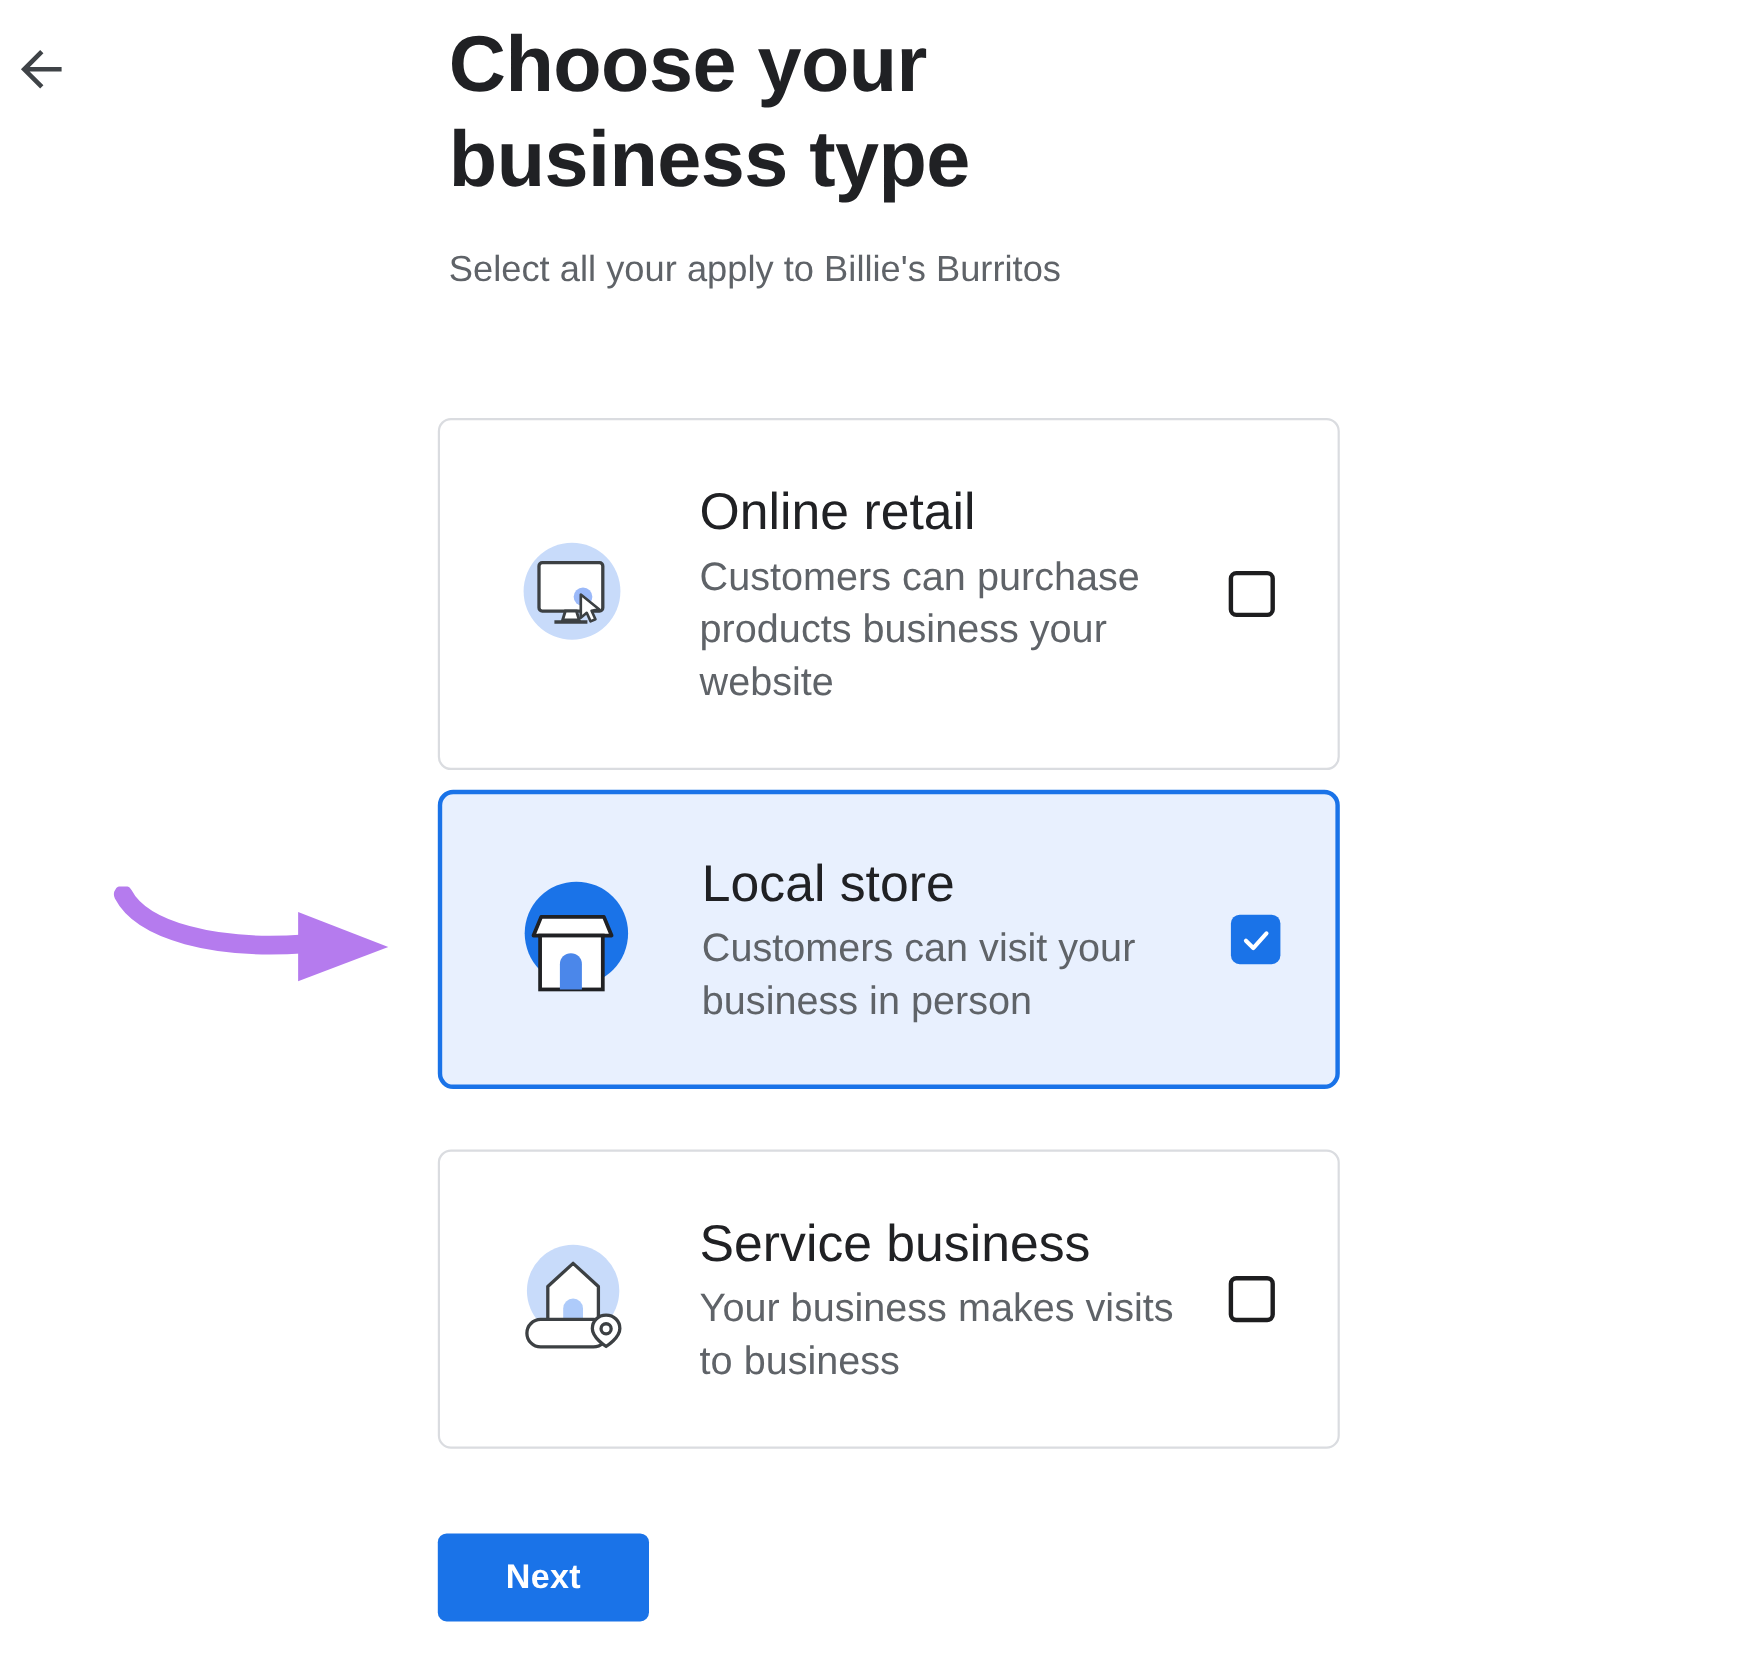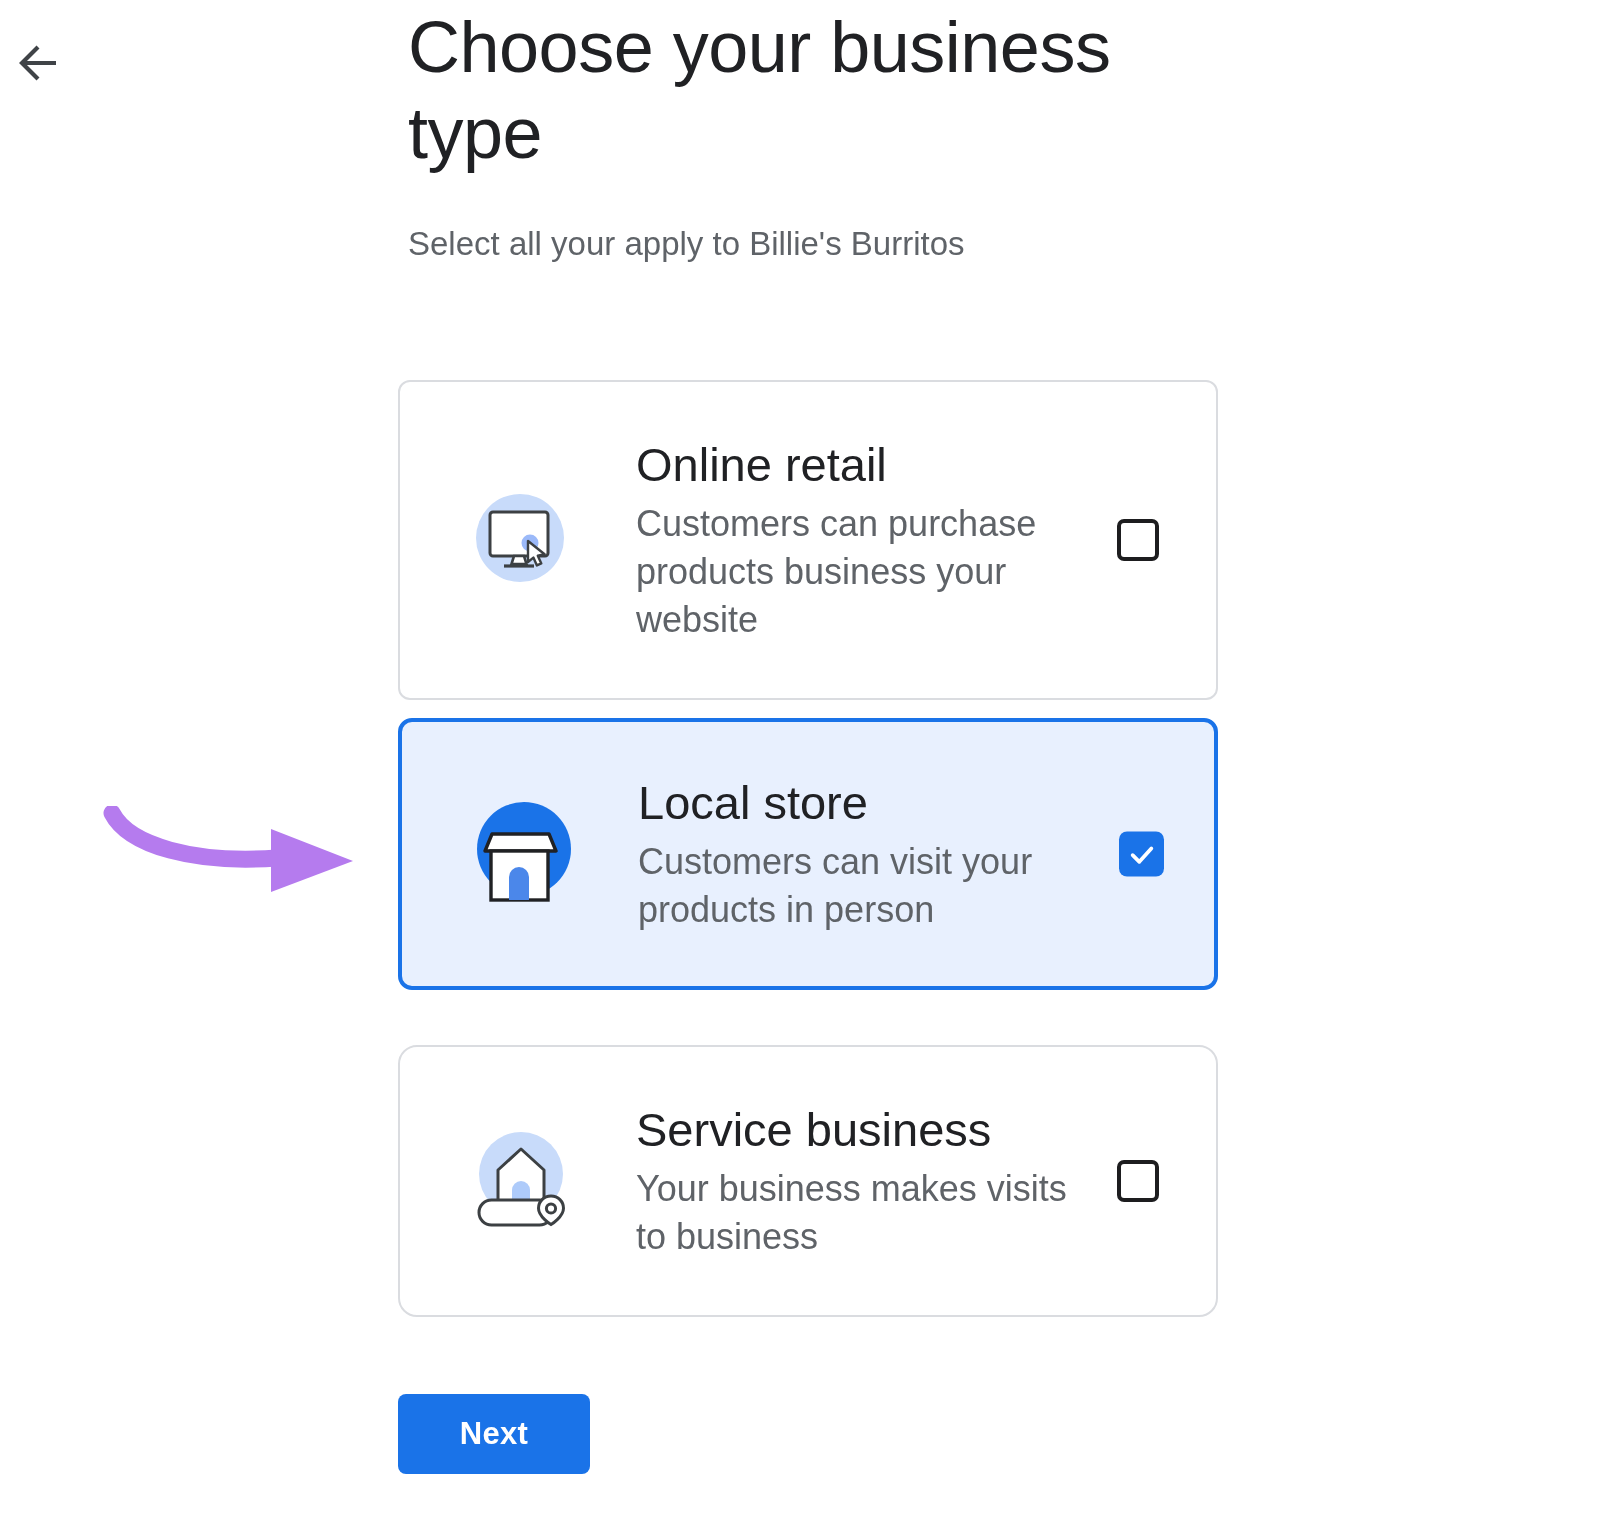--- a/index.html
+++ b/index.html
@@ -5,35 +5,35 @@
   html,body{margin:0;padding:0;background:#ffffff;}
   .page{
     position:relative;width:1600px;height:1520px;background:#ffffff;overflow:hidden;
     font-family:"Liberation Sans","DejaVu Sans",sans-serif;
   }
   
   .back-btn{position:absolute;left:12px;top:38px;width:52px;height:52px;cursor:pointer;
     display:flex;align-items:center;justify-content:center;background:transparent;border:none;}
   
   .page-title{
-    position:absolute;left:408px;top:4px;width:720px;margin:0;
-    font-size:72px;line-height:86px;font-weight:400;color:#202124;letter-spacing:-0.5px;
+    position:absolute;left:408px;top:16px;width:720px;margin:0;
+    font-size:72px;line-height:86px;font-weight:700;color:#202124;letter-spacing:-0.5px;
   }
   .page-subtitle{
     position:absolute;left:408px;top:222px;width:760px;margin:0;
     font-size:33px;line-height:44px;font-weight:400;color:#5f6368;
   }
   
   .card{
     position:absolute;left:398px;width:820px;box-sizing:border-box;
     background:#ffffff;border:2px solid #dadce0;border-radius:12px;cursor:pointer;
   }
   .card.card-1{top:350px;height:320px;margin-top:30px;}
   .card.card-2{top:718px;height:272px;}
-  .card.card-3{top:1045px;height:272px;border-radius:19px;}
+  .card.card-3{top:1045px;height:272px;}
   .card.selected{
     background:#e8f0fe;border:4px solid #1a73e8;border-radius:14px;
   }
   .icon-wrap{position:absolute;left:74px;top:50%;transform:translateY(-50%);}
   .card-text{
     position:absolute;left:236px;top:50%;transform:translateY(-50%);width:450px;
   }
   .card-title{
     margin:0 0 6px 0;font-size:47px;line-height:58px;font-weight:400;color:#202124;
   }
@@ -103,21 +103,21 @@
     <span class="icon-wrap">
       <svg width="96" height="102" viewBox="0 0 96 102">
         <circle cx="48" cy="48" r="47" fill="#1a73e8"></circle>
         <path d="M16 33 H73 L80 50 H9 Z" fill="#ffffff" stroke="#202124" stroke-width="3.4" stroke-linejoin="round"></path>
         <rect x="15" y="50" width="57" height="49" fill="#ffffff" stroke="#202124" stroke-width="3.4"></rect>
         <path d="M33 99 V76 a10 10 0 0 1 20 0 V99 Z" fill="#4b87ea"></path>
       </svg>
     </span>
     <div class="card-text">
       <h2 class="card-title">Local store</h2>
-      <p class="card-desc">Customers can visit your products in person</p>
+      <p class="card-desc">Customers can visit your business in person</p>
     </div>
     <span class="checkbox checked">
       <svg width="32" height="32" viewBox="0 0 24 24">
         <path d="M5 12.5 L10 17.5 L19 7.5" fill="none" stroke="#ffffff" stroke-width="2.8" stroke-linecap="round" stroke-linejoin="round"></path>
       </svg>
     </span>
   </div>
 
   <div class="card card-3">
     <span class="icon-wrap">

